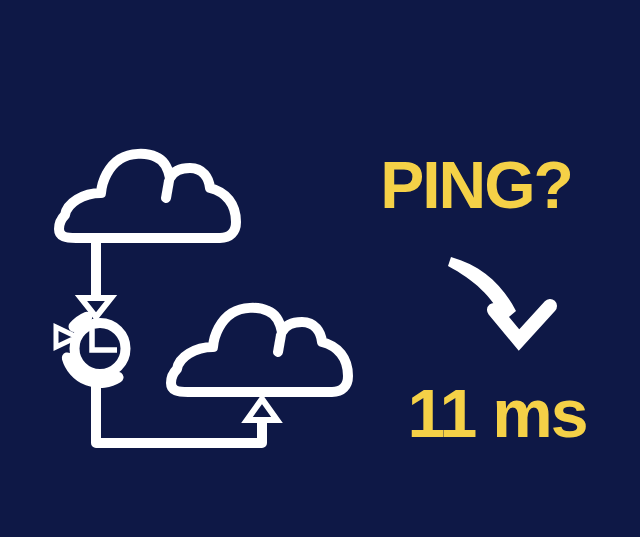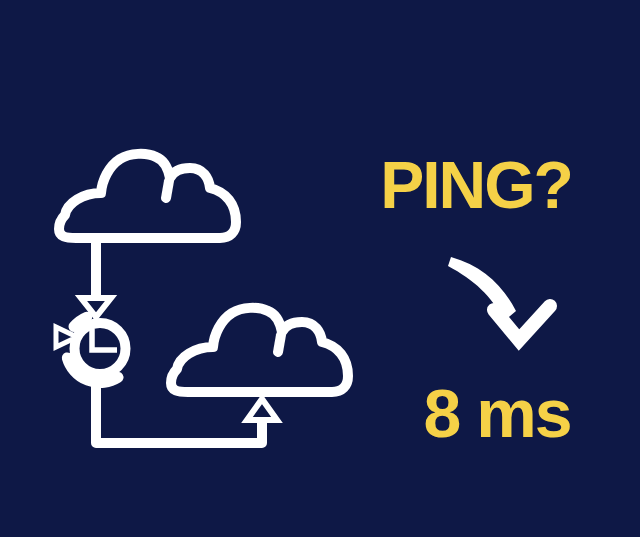--- a/index.html
+++ b/index.html
@@ -76,15 +76,15 @@
     </g>
 
     <g>
       <path class="fillw" d="M451,257 C482,266 502,284 516,311 L504,321 C492,296 474,280 448,266 Z"></path>
       <path class="stroke" stroke-width="14" stroke-linecap="round" stroke-linejoin="miter" d="M494,310 L519,340 L550,306"></path>
     </g>
   </svg>
 
   <div class="label ping">PING?</div>
 
-  <div class="label latency">8 ms</div>
+  <div class="label latency">11 ms</div>
 
 </div>
 
 </body></html>

